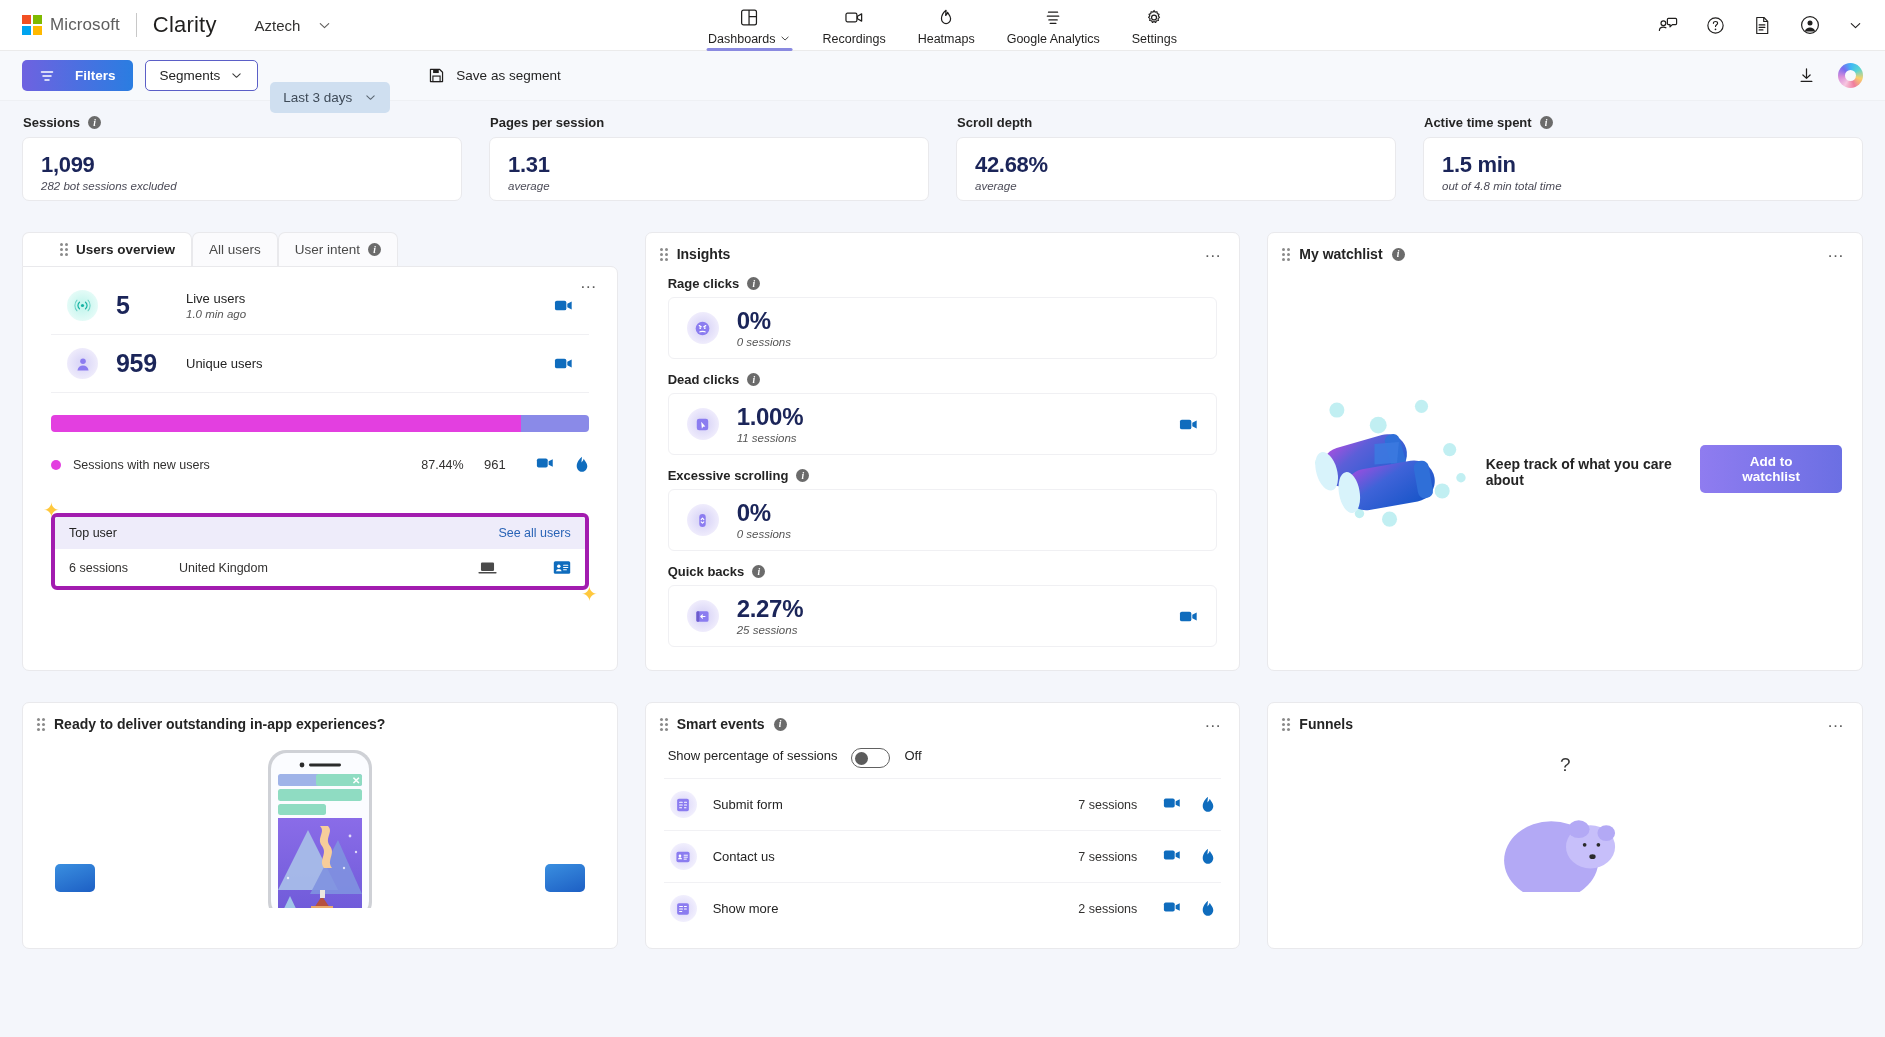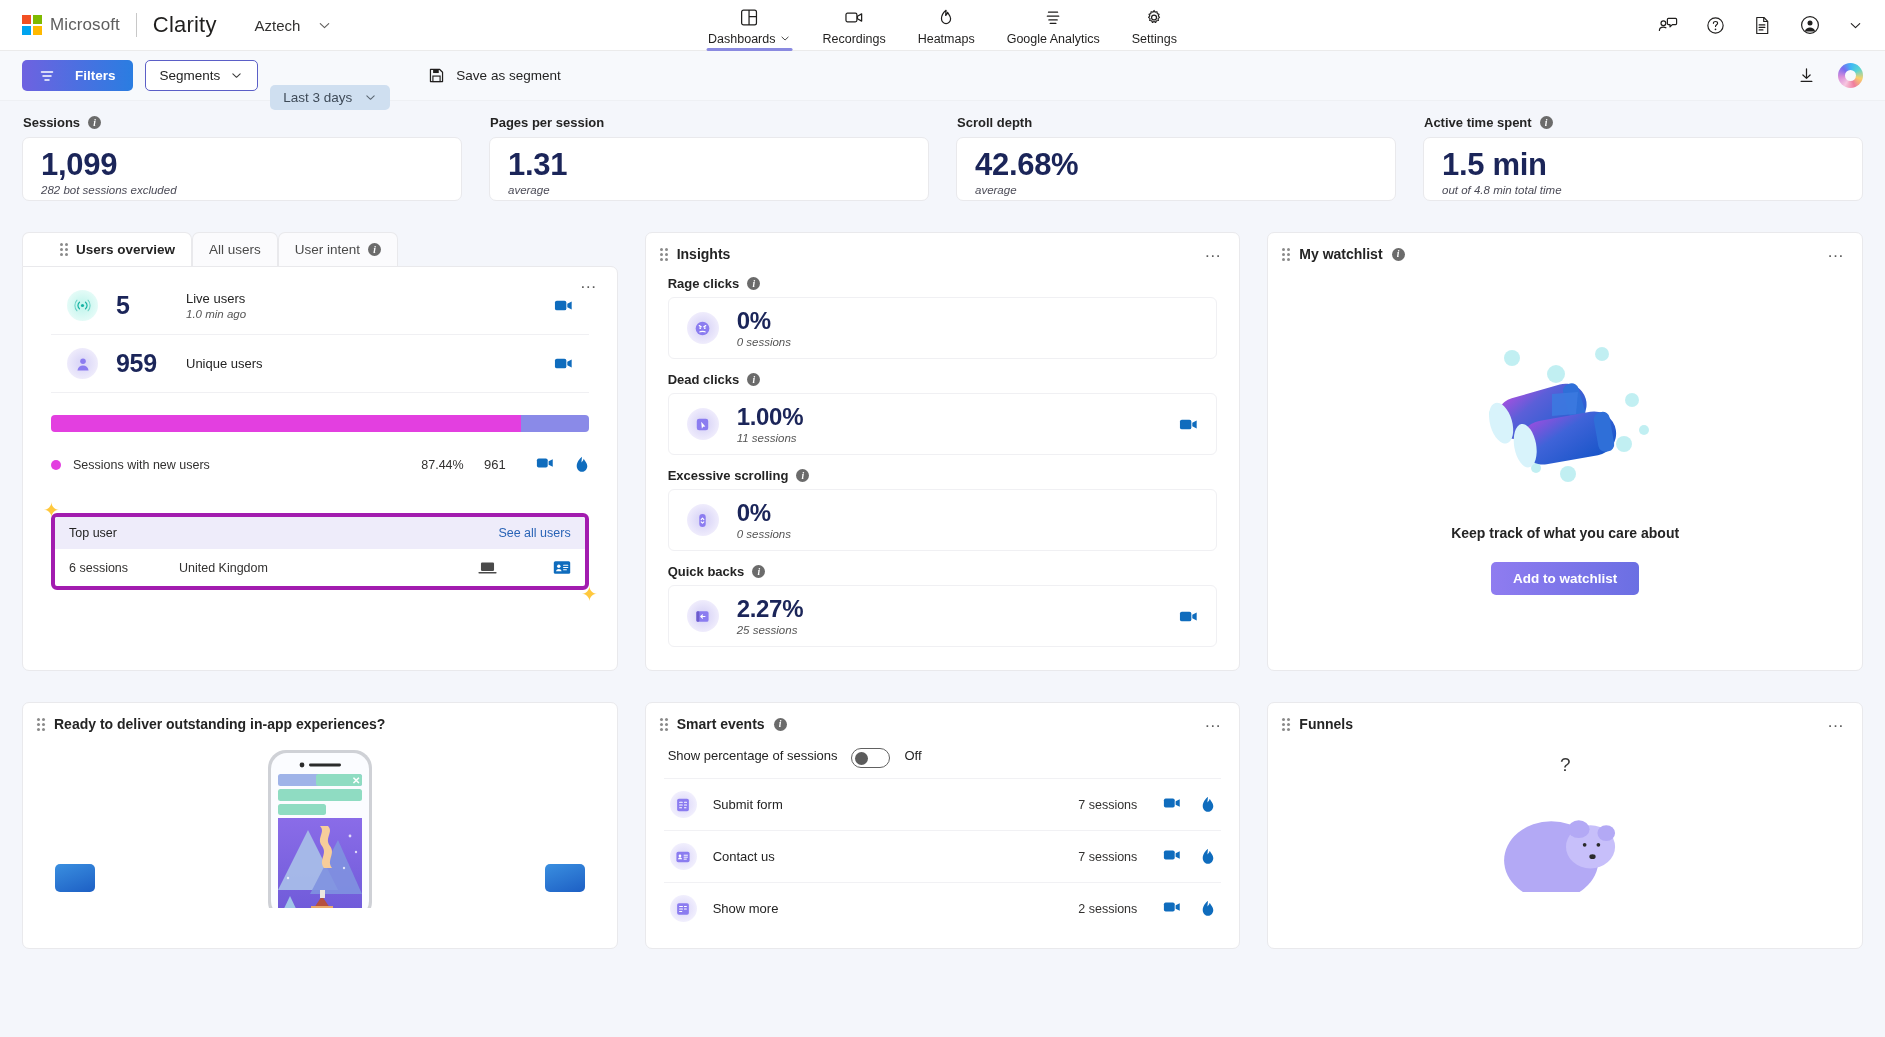--- a/index.html
+++ b/index.html
@@ -61,21 +61,21 @@
   }
   .btn-segments {
     display: flex; align-items: center; gap: 10px;
     background: #fff; border: 1.3px solid #5b5fc7; border-radius: 5px;
     height: 31px; padding: 0 14px; font-size: 13.5px; color: #242424;
     cursor: pointer; font-family: inherit;
   }
   .btn-daterange {
     display: flex; align-items: center; gap: 12px;
     background: #cfdff0; border: none; border-radius: 5px;
-    height: 25px; padding: 0 13px; font-size: 13.5px; color: #3f4b58;
+    height: 31px; padding: 0 13px; font-size: 13.5px; color: #3f4b58;
     cursor: pointer; font-family: inherit; margin-top: 44px;
   }
   .btn-saveseg {
     display: flex; align-items: center; gap: 11px;
     background: transparent; border: none;
     height: 31px; padding: 0 10px; font-size: 13.5px; color: #242424;
     cursor: pointer; margin-left: 16px; font-family: inherit;
   }
   .filterbar-right { margin-left: auto; display: flex; align-items: center; gap: 22px; }
   .copilot-dot {
@@ -93,21 +93,21 @@
 
   
   .kpi-row { display: grid; grid-template-columns: repeat(4, 1fr); gap: 27px; }
   .kpi { }
   .kpi-head { display: flex; align-items: center; gap: 8px; margin-bottom: 7px; padding-left: 1px; }
   .kpi-title { font-size: 13px; font-weight: bold; color: #242424; }
   .kpi-card {
     background: #fff; border: 1px solid #e9e9ec; border-radius: 7px;
     height: 64px; padding: 7px 18px 0; display: flex; flex-direction: column; justify-content: center;
   }
-  .kpi-value { font-size: 31px; font-weight: bold; color: #1b2559; line-height: 1.05; letter-spacing: -.3px; }
+  .kpi-value { font-size: 22px; font-weight: bold; color: #1b2559; line-height: 1.05; letter-spacing: -.3px; }
   .kpi-sub { font-size: 11.5px; font-style: italic; color: #4b4b57; margin-top: 3px; }
 
   .info-dot {
     width: 13px; height: 13px; border-radius: 50%; background: #6b6b6b;
     color: #fff; font-size: 9.5px; font-weight: bold; font-style: italic;
     display: inline-flex; align-items: center; justify-content: center;
     font-family: "Liberation Serif", serif; cursor: pointer; flex: none;
   }
 
   
@@ -212,21 +212,21 @@
   }
   .ins-icon-halo {
     width: 32px; height: 32px; border-radius: 50%; flex: none;
     background: radial-gradient(circle, #ddd9f8 25%, #efecfc 70%, #ffffff 100%);
     display: flex; align-items: center; justify-content: center; color: #7a6bdb;
   }
   .ins-num { font-size: 24px; font-weight: bold; color: #1b2559; line-height: 1.1; letter-spacing: -.3px; }
   .ins-sub { font-size: 11.5px; font-style: italic; color: #555; margin-top: 1px; }
 
   
-  .wl-body { display: flex; flex-direction: column; align-items: center; justify-content: center; padding: 46px 20px 24px; min-height: 370px; }
+  .wl-body { display: flex; flex-direction: row; align-items: center; justify-content: center; padding: 46px 20px 24px; min-height: 370px; }
   .wl-art { width: 210px; height: 175px; position: relative; }
   .wl-caption { font-size: 14px; font-weight: bold; color: #242424; margin-top: 28px; }
   .btn-watchlist {
     margin-top: 21px; border: none; border-radius: 5px; color: #fff;
     background: linear-gradient(90deg, #8f7cf0 0%, #6b6fe3 100%);
     font-size: 13.5px; font-weight: bold; padding: 9px 22px; cursor: pointer; font-family: inherit;
   }
 
   
   .bottom-card { min-height: 196px; overflow: hidden; }

